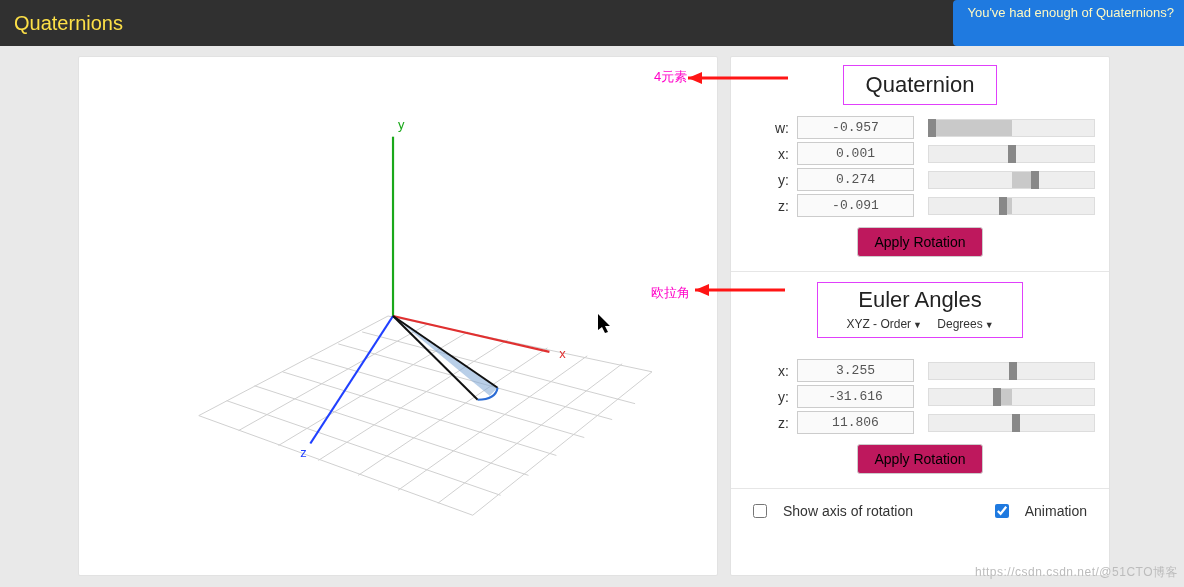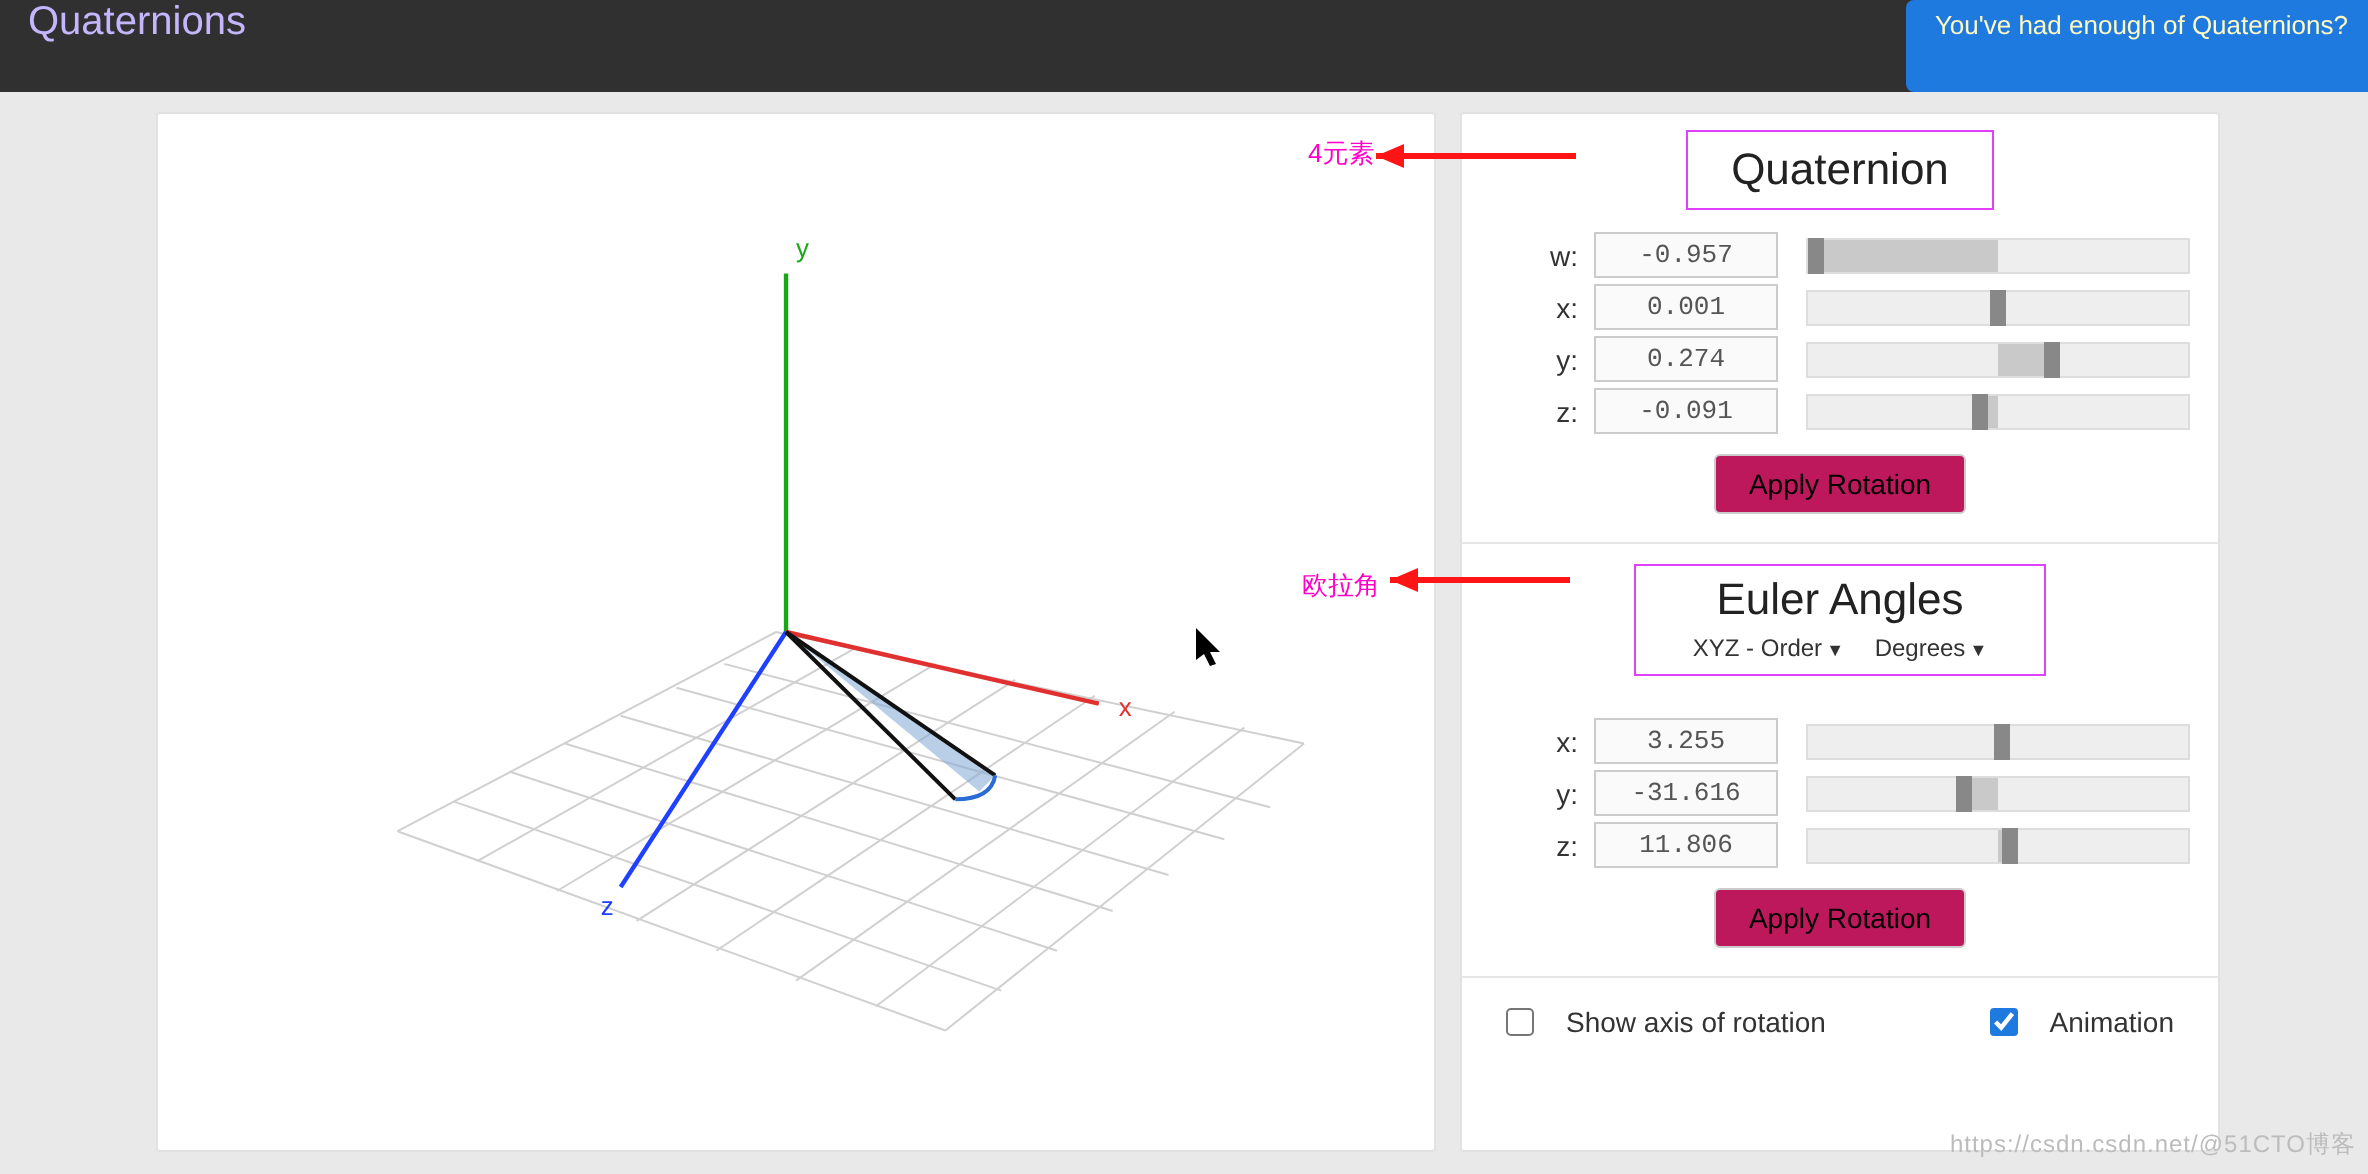--- a/index.html
+++ b/index.html
@@ -1,34 +1,34 @@
 <!DOCTYPE html>
 <html><head>
 <meta charset="utf-8">
 <style>
   * { box-sizing: border-box; margin: 0; padding: 0; }
   html, body { width: 1184px; height: 587px; overflow: hidden; font-family: Arial, Helvetica, sans-serif; background:#e9e9e9; }
-  .topbar { position:absolute; top:0; left:0; right:0; height:46px; background:#303030; color:#c4b5fd; display:flex; align-items:flex-start; padding:0 14px; font-size:20px; font-weight:400;}
+  .topbar { position:absolute; top:0; left:0; right:0; height:46px; background:#303030; color:#fde047; display:flex; align-items:center; padding:0 14px; font-size:20px; font-weight:400;}
   .topbar .title { flex:0 0 auto; }
   .promo { position:absolute; top:0; right:0; height:46px; background:#1f7ae0; color:#fef9c3; border-radius:4px 0 0 4px; padding:4px 10px 4px 14px; font-size:13px; text-align:center; line-height:18px;}
   .promo div { white-space:nowrap; }
   .workspace { position:absolute; top:46px; left:0; right:0; bottom:0; }
   .card-left { position:absolute; left:78px; top:10px; width:640px; height:520px; background:#fff; border:1px solid #e2e2e2; border-radius:2px; }
   .viz { width:100%; height:100%; }
   .axis-label { font-family: Arial; font-size:13px; }
   .card-right { position:absolute; left:730px; top:10px; width:380px; height:520px; background:#fff; border:1px solid #e2e2e2; border-radius:2px; padding:8px 14px 0 14px;}
   .sect-title-box { border:1.5px solid #e040fb; display:inline-block; padding:6px 22px; margin:0 auto 8px auto;}
   .sect-title { font-size:22px; font-weight:400; color:#222; text-align:center;}
   .sect-header { text-align:center; }
   .sub-sel { margin-top:4px; font-size:12px; color:#333; }
   .sub-sel .mini { display:inline-block; margin:0 6px; }
   .mini .caret { font-size:9px; margin-left:2px;}
   .row { display:flex; align-items:center; margin:3px 0; }
   .row .lab { width:52px; text-align:right; padding-right:8px; font-size:14px; color:#333;}
-  .row .val { width:92px; }
+  .row .val { width:117px; }
   .row .val input { width:100%; text-align:center; font-family:"Courier New",monospace; font-size:13px; padding:3px 4px; border:1px solid #ccc; background:#fafafa; color:#555;}
   .row .sld { flex:1; margin-left:14px; height:18px; background:#eee; position:relative; border:1px solid #ddd;}
   .row .sld .fill { position:absolute; top:0; bottom:0; background:#c9c9c9; }
   .row .sld .thumb { position:absolute; top:-1px; bottom:-1px; width:8px; background:#888; }
   .btn { display:block; margin:10px auto 4px auto; padding:6px 16px; border:1px solid #ccc; background:#be185d; font-size:14px; border-radius:3px; cursor:pointer;}
   hr.sep { border:none; border-top:1px solid #e6e6e6; margin:14px -14px 10px -14px;}
   .checks { display:flex; justify-content:space-between; align-items:center; padding:4px 8px 8px 8px; }
   .checks label { font-size:14px; color:#333; display:flex; align-items:center; gap:16px;}
   .checks input[type=checkbox]{ width:14px; height:14px; accent-color:#1f7ae0;}
   .annot { position:absolute; color:#ff00c8; font-size:13px; z-index:5;}

